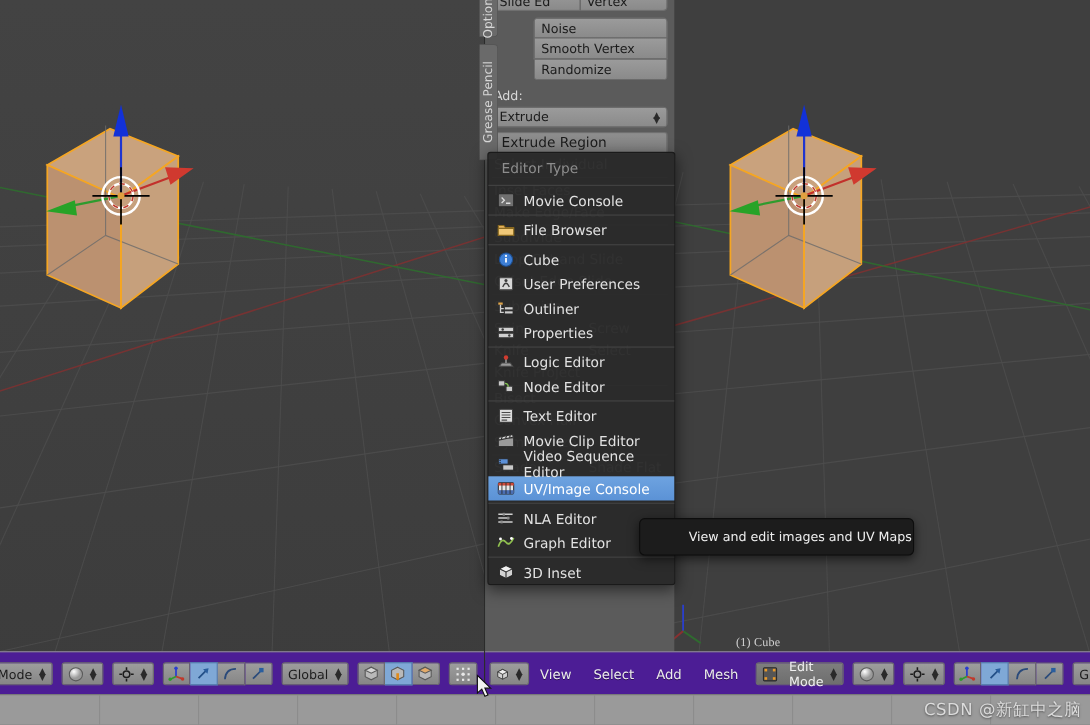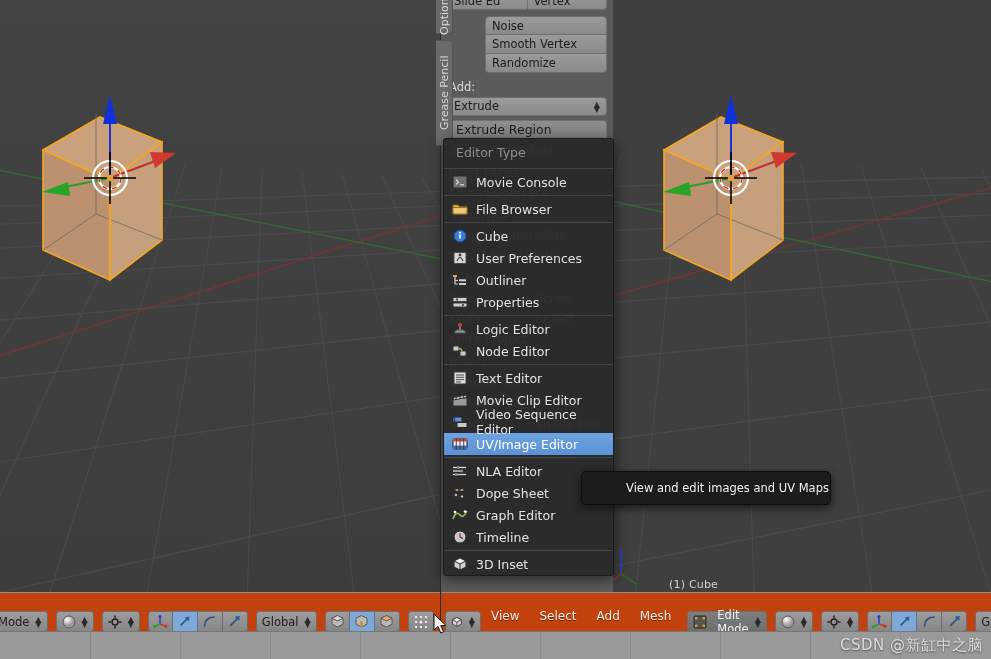--- a/index.html
+++ b/index.html
@@ -1,35 +1,35 @@
 <!DOCTYPE html>
 <html><head>
 <meta charset="utf-8">
 <style>
   html,body{margin:0;padding:0;background:#3d3d3d;}
   body{width:991px;height:659px;overflow:hidden;position:relative;
        font-family:"DejaVu Sans","Liberation Sans",sans-serif;
        font-size:12px;color:#e6e6e6;-webkit-font-smoothing:antialiased;}
 
   
-  .viewport{position:absolute;top:0;height:652px;background:#15803d;overflow:hidden;}
+  .viewport{position:absolute;top:0;height:652px;background:#15803d;overflow:hidden;font-family:Liberation Serif, serif;}
   #vp-left{left:0;width:440px;}
   #vp-right{left:441px;width:550px;}
   .vp-sep{position:absolute;top:0;left:440px;width:1px;height:600px;background:#2b2b2b;}
 
   .grid-svg{position:absolute;inset:0;width:100%;height:100%;}
 
   
   .cube-wrap{position:absolute;width:210px;height:230px;}
 
   .obj-label{position:absolute;font-size:11px;color:#d2d2d2;letter-spacing:.2px;}
 
   
-  .hdr{position:absolute;bottom:27px;height:40px;background:#c2410c;
-       border-top:1px solid #8e8e8e;display:flex;align-items:flex-end;box-sizing:border-box;}
+  .hdr{position:absolute;bottom:27px;height:40px;background:#4c1d95;
+       border-top:1px solid #8e8e8e;display:flex;align-items:center;box-sizing:border-box;}
   #hdr-left{left:0;width:440px;padding-left:0;}
   #hdr-right{left:441px;width:550px;}
 
   .h-sep{position:absolute;bottom:27px;left:440px;width:1px;height:32px;background:#2b2b2b;z-index:6;}
 
   .btn{background:linear-gradient(#9d9d9d,#868686);border:1px solid #6d6d6d;border-radius:3px;
        height:21px;display:flex;align-items:center;color:#1d1d1d;font-size:11.5px;
        box-sizing:border-box;padding:0 5px;user-select:none;}
   .btn.dark{color:#f0f0f0;background:linear-gradient(#7e7e7e,#6e6e6e);}
   .drop{justify-content:space-between;gap:6px;}
@@ -414,66 +414,46 @@
     <svg class="pico" viewBox="0 0 16 14">
       <rect x="1" y="2" width="14" height="10" rx="1" fill="#e8e8e8" stroke="#2a2a2a"></rect>
       <rect x="1" y="2" width="14" height="2.4" fill="#d04a3a"></rect>
       <rect x="1" y="8.6" width="14" height="3.4" fill="#4a6fb5"></rect>
       <g stroke="#2a2a2a" stroke-width=".8">
           <path d="M4.3 2 V12"></path>
           <path d="M8 2 V12"></path>
           <path d="M11.7 2 V12"></path>
         </g>
     </svg>
-    <span class="ulab">UV/Image Editor</span>
+    <span class="ulab">UV/Image Console</span>
   </div>
   <div class="pop-sep"></div>
 
   <div class="pop-item">
     <svg class="pico" viewBox="0 0 16 14">
       <g stroke="#cfcfcf" stroke-width="1.4">
           <path d="M1 3.5 H14"></path>
           <path d="M1 7 H11"></path>
           <path d="M1 10.5 H14"></path>
         </g>
       <g fill="#8a8a8a">
           <rect x="5" y="2.2" width="2" height="2.6"></rect>
           <rect x="9" y="5.7" width="2" height="2.6"></rect>
           <rect x="3" y="9.2" width="2" height="2.6"></rect>
         </g>
     </svg>
     <span class="ulab">NLA Editor</span>
   </div>
   <div class="pop-item">
     <svg class="pico" viewBox="0 0 16 14">
-      <rect x="2" y="2.5" width="11" height="3" rx="1.4" fill="#4a4a4a" stroke="#2a2a2a"></rect>
-      <circle cx="5" cy="4" r="1.1" fill="#e0a64a"></circle>
-        <circle cx="10" cy="4" r="1.1" fill="#e0a64a"></circle>
-      <g fill="#cfcfcf">
-          <rect x="3" y="8" width="2" height="2" transform="rotate(45 4 9)"></rect>
-          <rect x="9" y="9.5" width="2" height="2" transform="rotate(45 10 10.5)"></rect>
-        </g>
-    </svg>
-    <span class="ulab">Dope Sheet</span>
-  </div>
-  <div class="pop-item">
-    <svg class="pico" viewBox="0 0 16 14">
       <path d="M1 11 q3-9 7-4 q3 4 7-4" stroke="#8fbf4f" stroke-width="1.6" fill="none"></path>
       <circle cx="3" cy="4" r="1.3" fill="#fff"></circle>
         <circle cx="13" cy="3.5" r="1.3" fill="#fff"></circle>
     </svg>
     <span class="ulab">Graph Editor</span>
-  </div>
-  <div class="pop-item">
-    <svg class="pico" viewBox="0 0 16 14">
-      <circle cx="8" cy="7" r="6" fill="#c9c9c9" stroke="#2a2a2a"></circle>
-      <path d="M8 7 V3.2" stroke="#c0392b" stroke-width="1.4"></path>
-      <path d="M8 7 L10.8 8.6" stroke="#2a2a2a" stroke-width="1.2"></path>
-    </svg>
-    <span class="ulab">Timeline</span>
   </div>
   <div class="pop-sep"></div>
 
   <div class="pop-item">
     <svg class="pico" viewBox="0 0 16 14">
       <polygon points="8,1 14,4 14,10 8,13 2,10 2,4" fill="#d2d2d2" stroke="#2a2a2a"></polygon>
       <polygon points="8,1 14,4 8,7 2,4" fill="#f0f0f0" stroke="#2a2a2a"></polygon>
       <path d="M8,7 V13" stroke="#2a2a2a"></path>
     </svg>
     <span class="ulab">3D Inset</span>

